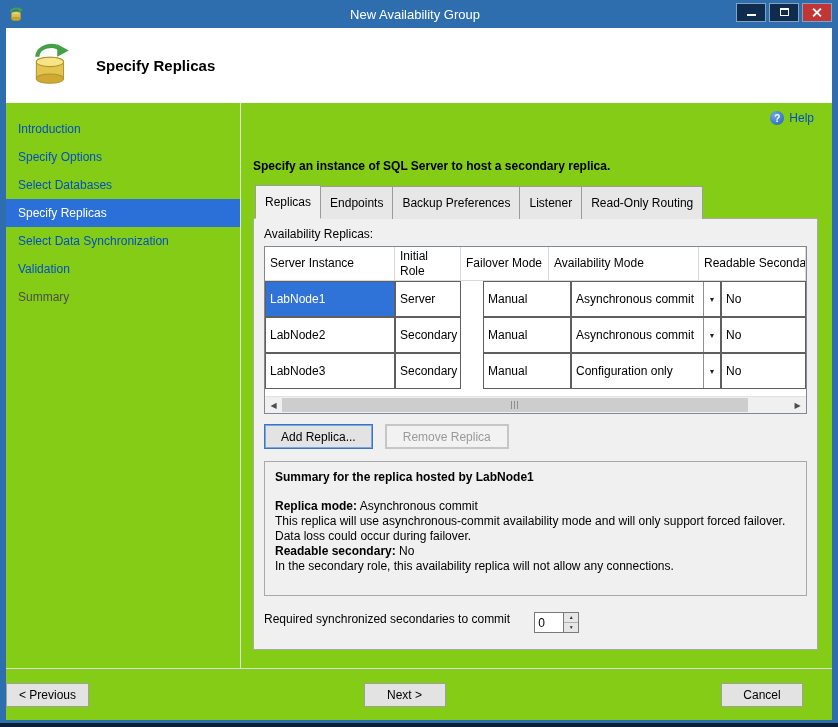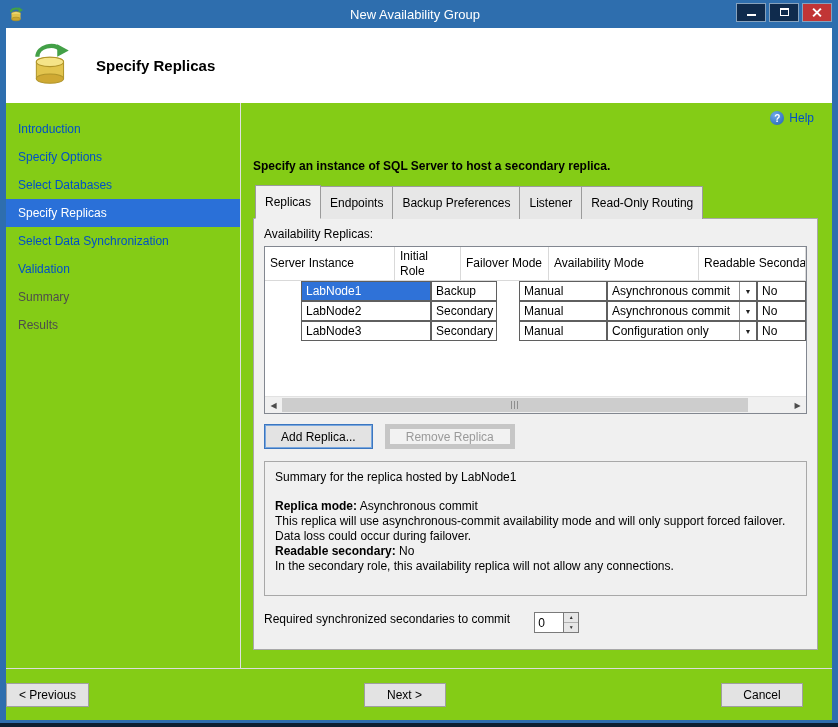--- a/index.html
+++ b/index.html
@@ -52,47 +52,47 @@
 
   
   .grid { background:#fff; border:1px solid #828790; height:168px; position:relative; overflow:hidden; }
   .grid-head { display:flex; height:34px; border-bottom:1px solid #d9d9d9; background:#fff; }
   .hcell { border-right:1px solid #d9d9d9; padding:2px 5px; display:flex; align-items:center; overflow:hidden; line-height:1.2; }
   .h-server { width:130px; flex:0 0 130px; }
   .h-role   { width:66px;  flex:0 0 66px; }
   .h-fail   { width:88px;  flex:0 0 88px; }
   .h-avail  { width:150px; flex:0 0 150px; }
   .h-read   { flex:1 1 auto; white-space:nowrap; }
-  .grow { display:flex; height:20px;padding-left:36px; }
+  .grow { display:flex; height:36px; }
   .cell { background:#fff; border:1px solid #5f5f5f; padding:0 4px; display:flex; align-items:center; overflow:hidden; white-space:nowrap; }
   .c-server { width:130px; flex:0 0 130px; }
   .c-role   { width:66px;  flex:0 0 66px; }
   .c-fail   { width:88px;  flex:0 0 88px;margin-left:22px; }
   .c-avail  { width:150px; flex:0 0 150px; padding:0; justify-content:space-between; }
   .c-read   { flex:1 1 auto; }
   .cell.selected { background:#2f72d8; color:#fff; }
   .combo-text { padding-left:4px; overflow:hidden; }
   .combo-btn { width:17px; height:100%; border-left:1px solid #909090; background:#fff; display:flex; align-items:center; justify-content:center; flex:0 0 17px; cursor:pointer; }
   .combo-arrow { font-size:7px; color:#222; line-height:1; }
 
   .hscroll { position:absolute; bottom:0; left:0; right:0; height:17px; background:#f0f0f0; border-top:1px solid #e2e2e2; display:flex; align-items:stretch; }
   .scroll-btn { width:17px; flex:0 0 17px; display:flex; align-items:center; justify-content:center; font-size:8px; color:#4d4d4d; cursor:pointer; }
   .scroll-track { flex:1 1 auto; position:relative; }
   .scroll-thumb { position:absolute; left:0; top:1px; bottom:1px; width:92%; background:#cdcdcd; display:flex; align-items:center; justify-content:center; cursor:pointer; }
   .grip { width:9px; height:8px; background:repeating-linear-gradient(90deg,#8f8f8f 0 1px,transparent 1px 3px); }
 
   
   .btn-row { display:flex; gap:12px; margin-top:10px; }
-  .btn { height:25px; padding:0 16px; background:#e3e3e3; border:5px solid #000000; font-family:inherit; font-size:12px; cursor:pointer; }
+  .btn { height:25px; padding:0 16px; background:#e3e3e3; border:2px solid #000000; font-family:inherit; font-size:12px; cursor:pointer; }
   .btn.focused { border:1px solid #3b76c0; box-shadow:0 0 0 1px #79a7de inset; }
   .btn.disabled { color:#9a9a9a; background:#f2f2f2; border-color:#c6c6c6; cursor:default; }
 
   
   .summary-box { border:1px solid #a8a8a8; margin-top:12px; padding:8px 10px; height:135px; line-height:1.25; overflow:hidden; }
-  .summary-title { font-weight:normal; margin-bottom:14px; }
+  .summary-title { font-weight:bold; margin-bottom:14px; }
   .summary-line b { font-weight:bold; }
   .summary-desc { margin-bottom:0; }
 
   
   .spin-row { margin-top:16px; display:flex; align-items:flex-start; gap:24px; }
   .spinbox { width:45px; height:21px; border:1px solid #7a7a7a; background:#fff; display:flex; }
   .spin-input { flex:1 1 auto; min-width:0; border:none; outline:none; font-family:inherit; font-size:12px; padding:1px 3px; }
   .spin-btns { width:15px; flex:0 0 15px; border-left:1px solid #7a7a7a; display:flex; flex-direction:column; }
   .spin-btn { flex:1; background:#e7e7e7; border:none; font-size:5px; line-height:1; color:#333; cursor:pointer; display:flex; align-items:center; justify-content:center; padding:0; }
   .spin-btn.up { border-bottom:1px solid #b0b0b0; }
@@ -150,21 +150,20 @@
     <div class="main">
 
       <nav class="sidebar">
         <div class="nav-item">Introduction</div>
         <div class="nav-item">Specify Options</div>
         <div class="nav-item">Select Databases</div>
         <div class="nav-item active">Specify Replicas</div>
         <div class="nav-item">Select Data Synchronization</div>
         <div class="nav-item">Validation</div>
         <div class="nav-item pending">Summary</div>
-        <div class="nav-item pending">Results</div>
       </nav>
 
       <div class="content">
 
         <div class="help-link">
           <span class="help-icon">?</span>
           <span>Help</span>
         </div>
 
         <div class="instruction">Specify an instance of SQL Server to host a secondary replica.</div>
@@ -187,21 +186,21 @@
               <div class="hcell h-role">Initial Role</div>
               <div class="hcell h-fail">Failover Mode</div>
               <div class="hcell h-avail">Availability Mode</div>
               <div class="hcell h-read">Readable Secondary</div>
             </div>
 
             <div class="grid-body">
 
               <div class="grow">
                 <div class="cell c-server selected">LabNode1</div>
-                <div class="cell c-role">Backup</div>
+                <div class="cell c-role">Server</div>
                 <div class="cell c-fail">Manual</div>
                 <div class="cell c-avail">
                   <span class="combo-text">Asynchronous commit</span>
                   <span class="combo-btn">
                       <span class="combo-arrow">▼</span>
                     </span>
                 </div>
                 <div class="cell c-read">No</div>
               </div>
 

